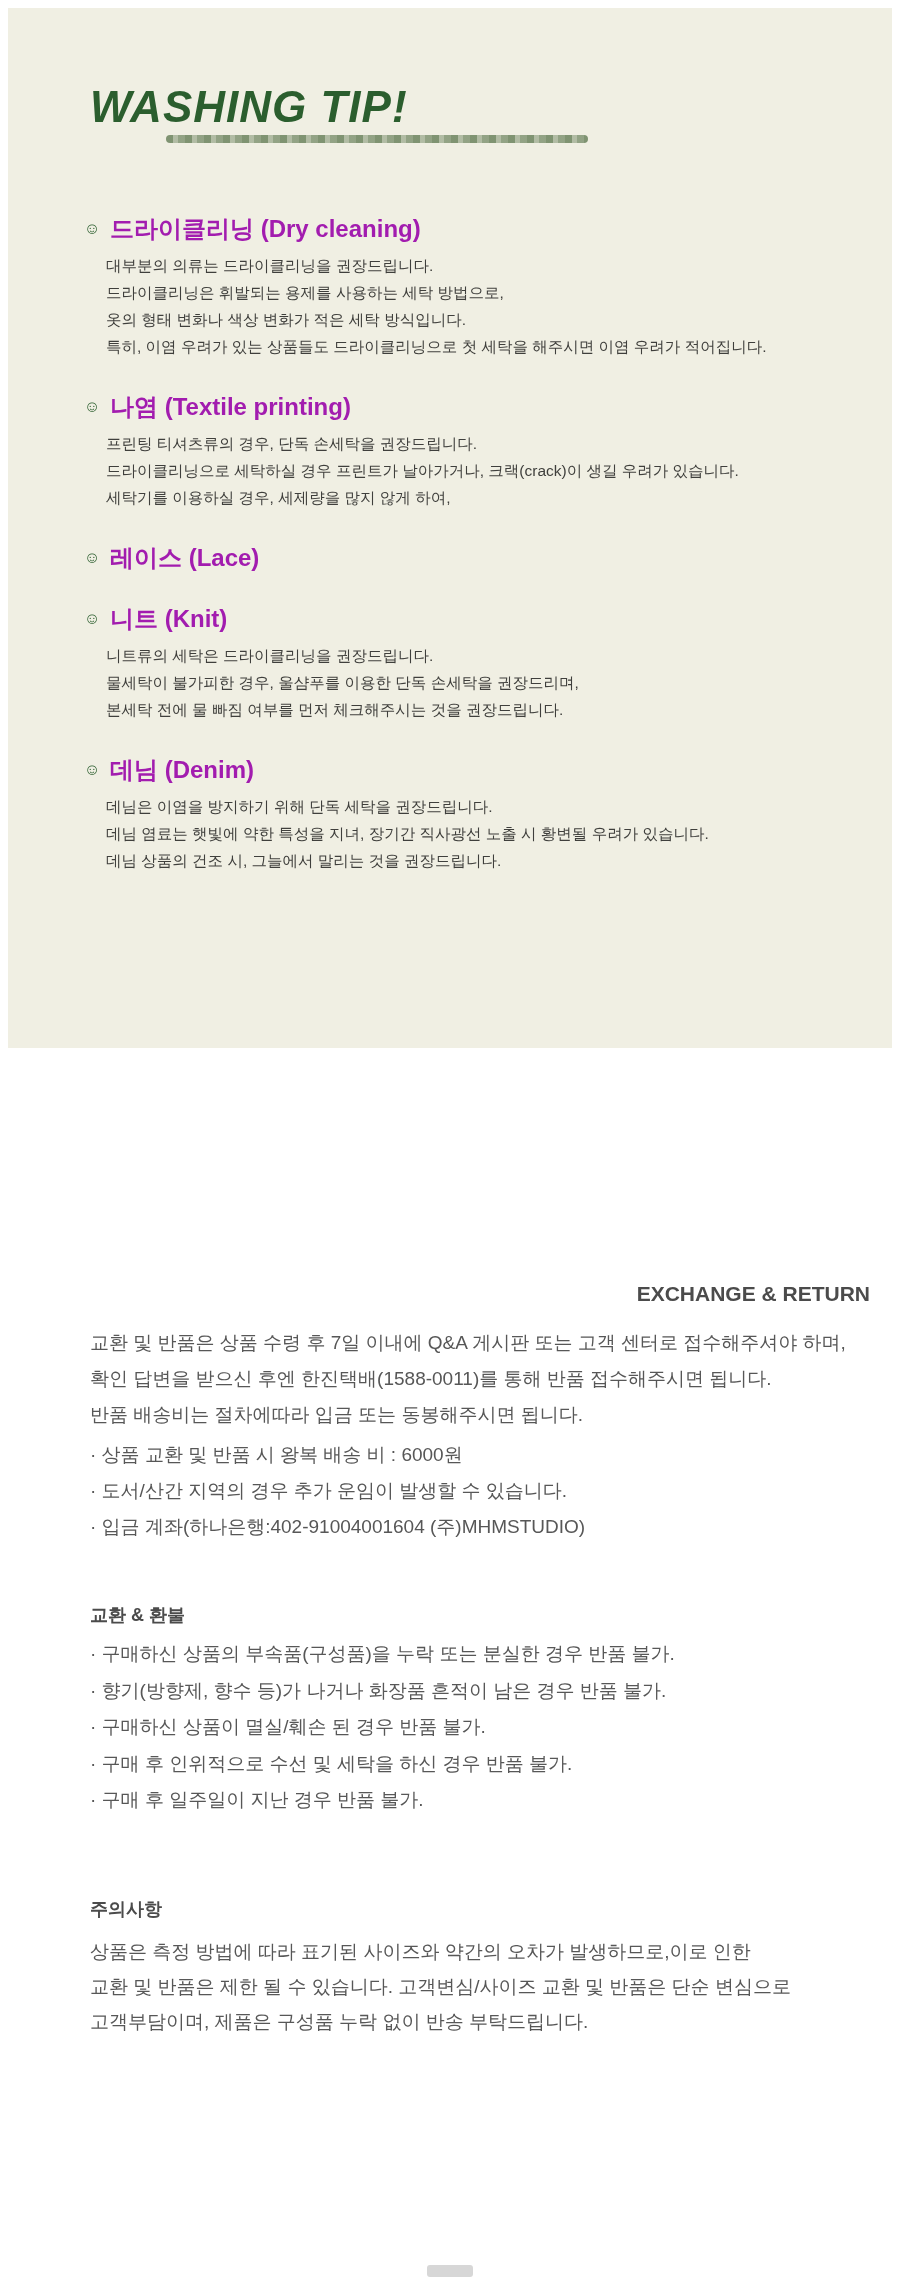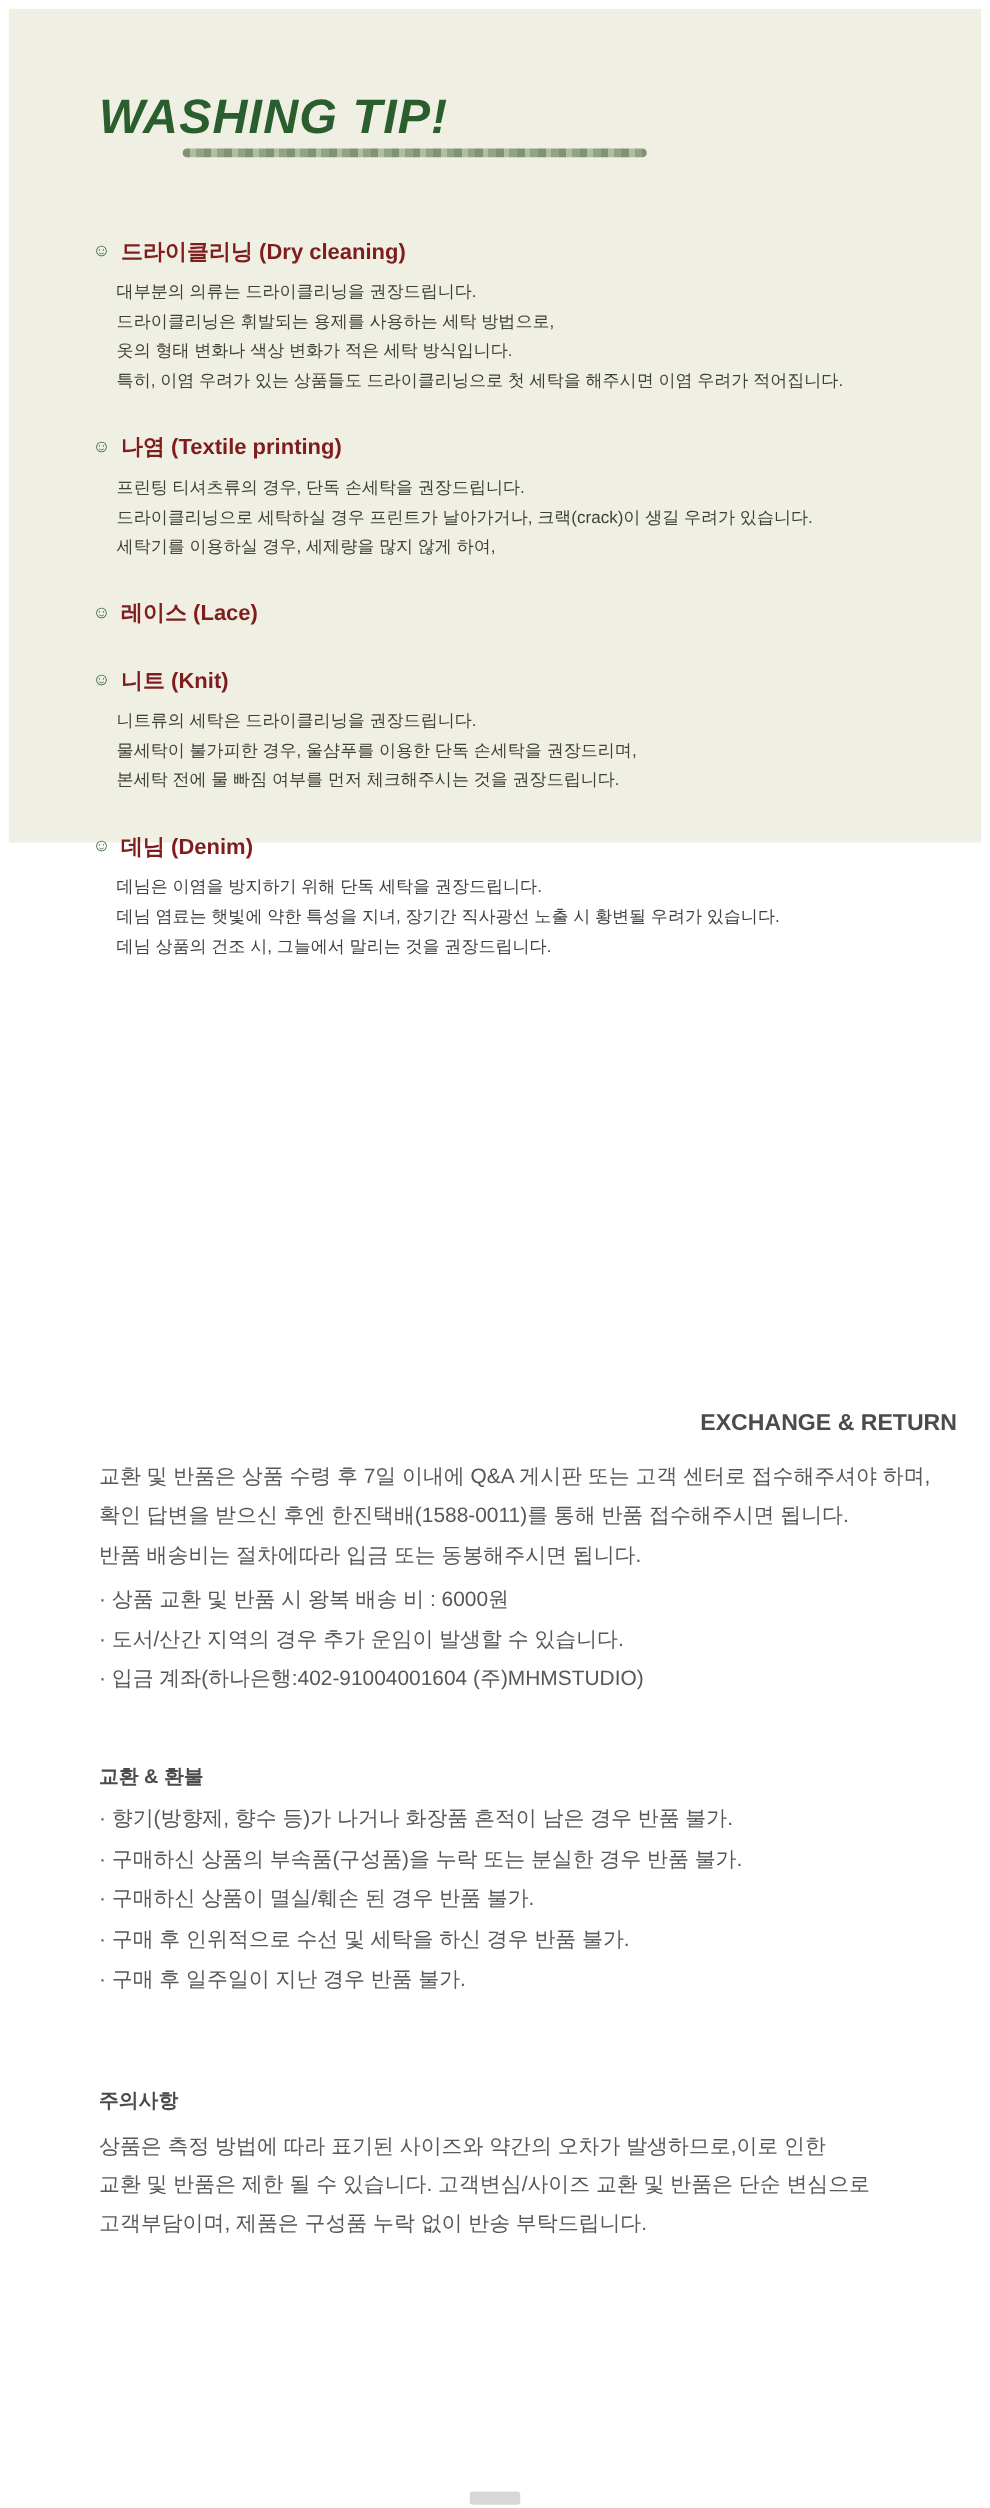--- a/index.html
+++ b/index.html
@@ -8,21 +8,21 @@
     background: #ffffff;
     font-family: "Liberation Sans", sans-serif;
     position: relative;
     overflow: hidden;
   }
 
   
   .washing-panel {
     position: absolute;
     left: 8px; top: 8px;
-    width: 884px; height: 758px;
+    width: 884px; height: 1040px;
     background: #f0efe3;
   }
   .title-wrap { margin: 76px 0 0 82px; }
   .main-title {
     margin: 0;
     font-size: 44px;
     line-height: 46px;
     font-weight: bold;
     font-style: italic;
     letter-spacing: 1px;
@@ -44,24 +44,24 @@
   .tip-head { display: flex; align-items: center; gap: 10px; }
   .smiley {
     color: #2b5e2e;
     font-size: 16px;
     line-height: 16px;
     width: 16px;
     flex: none;
   }
   .tip-heading {
     margin: 0;
-    font-size: 20px;
+    font-size: 24px;
     line-height: 28px;
     font-weight: bold;
-    color: #7f1d1d;
+    color: #a21caf;
     white-space: nowrap;
   }
   .tip-body { margin: 9px 0 0 22px; }
   .tip-body p {
     margin: 0;
     font-size: 15.5px;
     line-height: 27px;
     color: #3f3f3c;
     white-space: nowrap;
   }
@@ -190,22 +190,22 @@
 
   <div class="bullet-block pay">
     <p>· 상품 교환 및 반품 시 왕복 배송 비 : 6000원</p>
     <p>· 도서/산간 지역의 경우 추가 운임이 발생할 수 있습니다.</p>
     <p>· 입금 계좌(하나은행:402-91004001604 (주)MHMSTUDIO)</p>
   </div>
 
   <h3 class="sub-title">교환 &amp; 환불</h3>
 
   <div class="bullet-block policy">
+    <p>· 구매하신 상품의 부속품(구성품)을 누락 또는 분실한 경우 반품 불가.</p>
     <p>· 향기(방향제, 향수 등)가 나거나 화장품 흔적이 남은 경우 반품 불가.</p>
-    <p>· 구매하신 상품의 부속품(구성품)을 누락 또는 분실한 경우 반품 불가.</p>
     <p>· 구매하신 상품이 멸실/훼손 된 경우 반품 불가.</p>
     <p>· 구매 후 인위적으로 수선 및 세탁을 하신 경우 반품 불가.</p>
     <p>· 구매 후 일주일이 지난 경우 반품 불가.</p>
   </div>
 
   <h3 class="sub-title notice">주의사항</h3>
 
   <div class="notice-block">
     <p>상품은 측정 방법에 따라 표기된 사이즈와 약간의 오차가 발생하므로,이로 인한</p>
     <p>교환 및 반품은 제한 될 수 있습니다. 고객변심/사이즈 교환 및 반품은 단순 변심으로</p>

